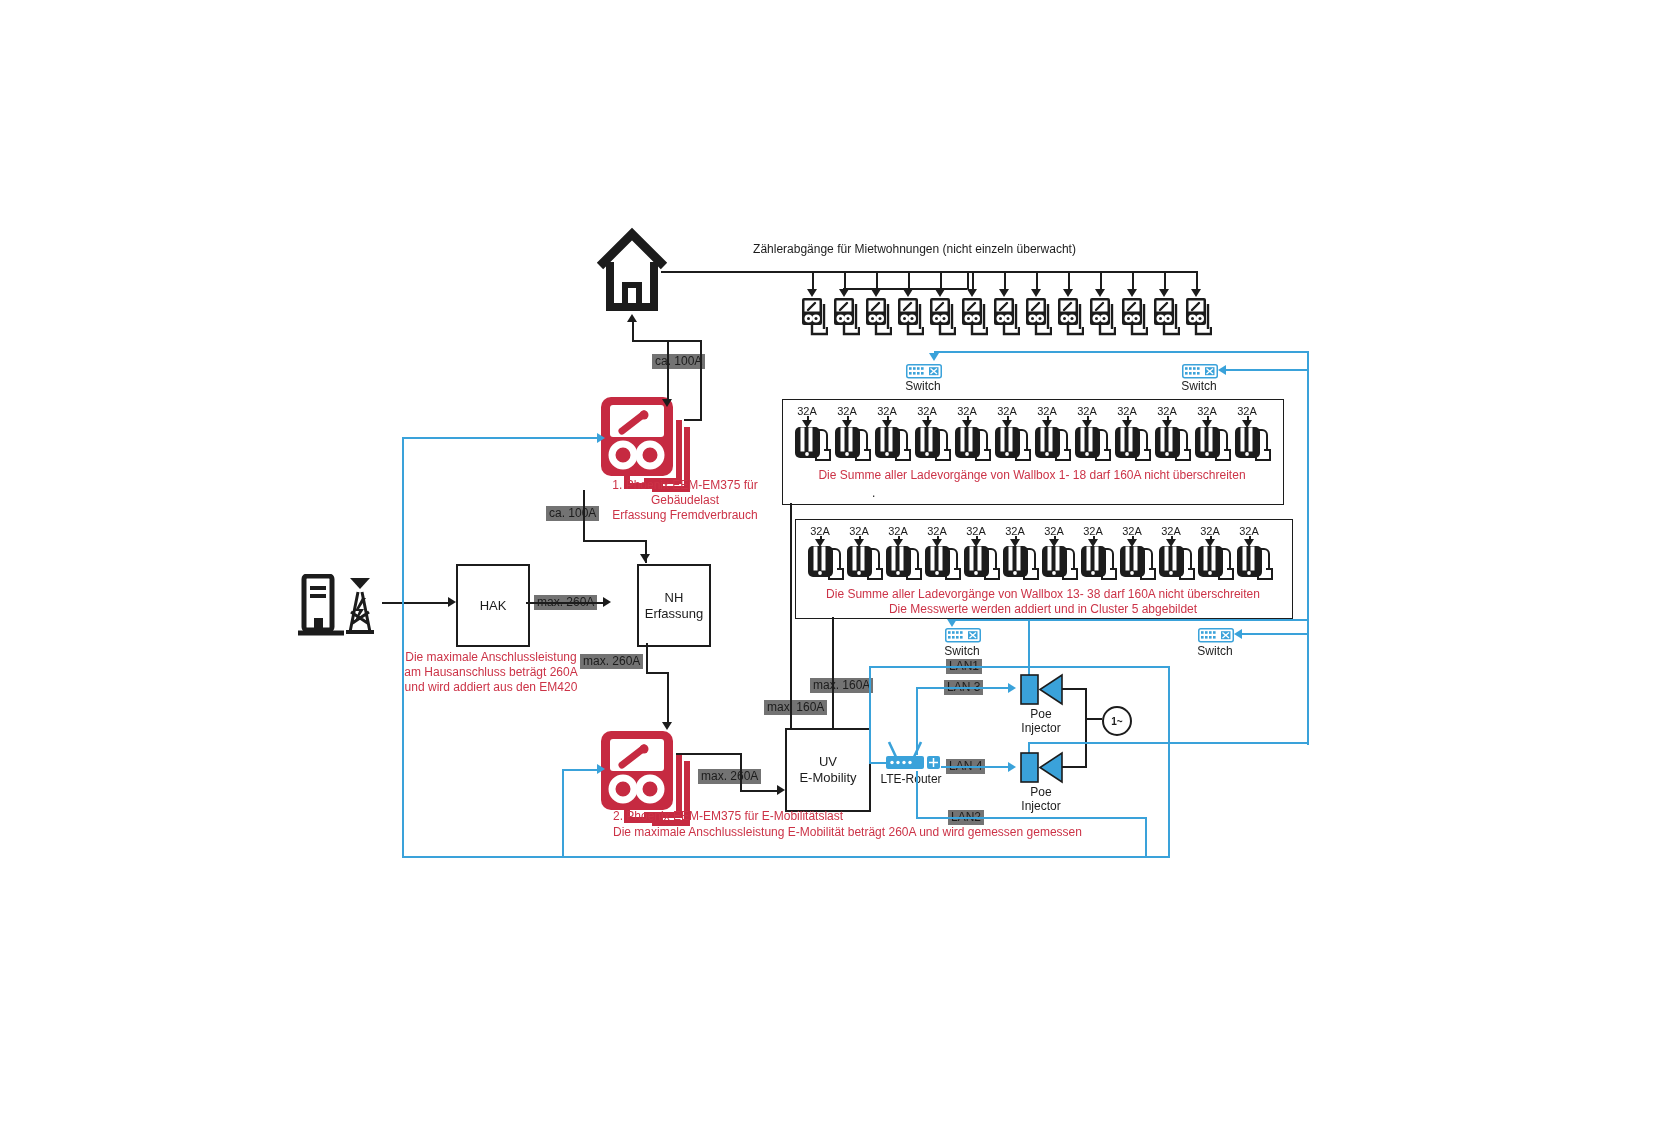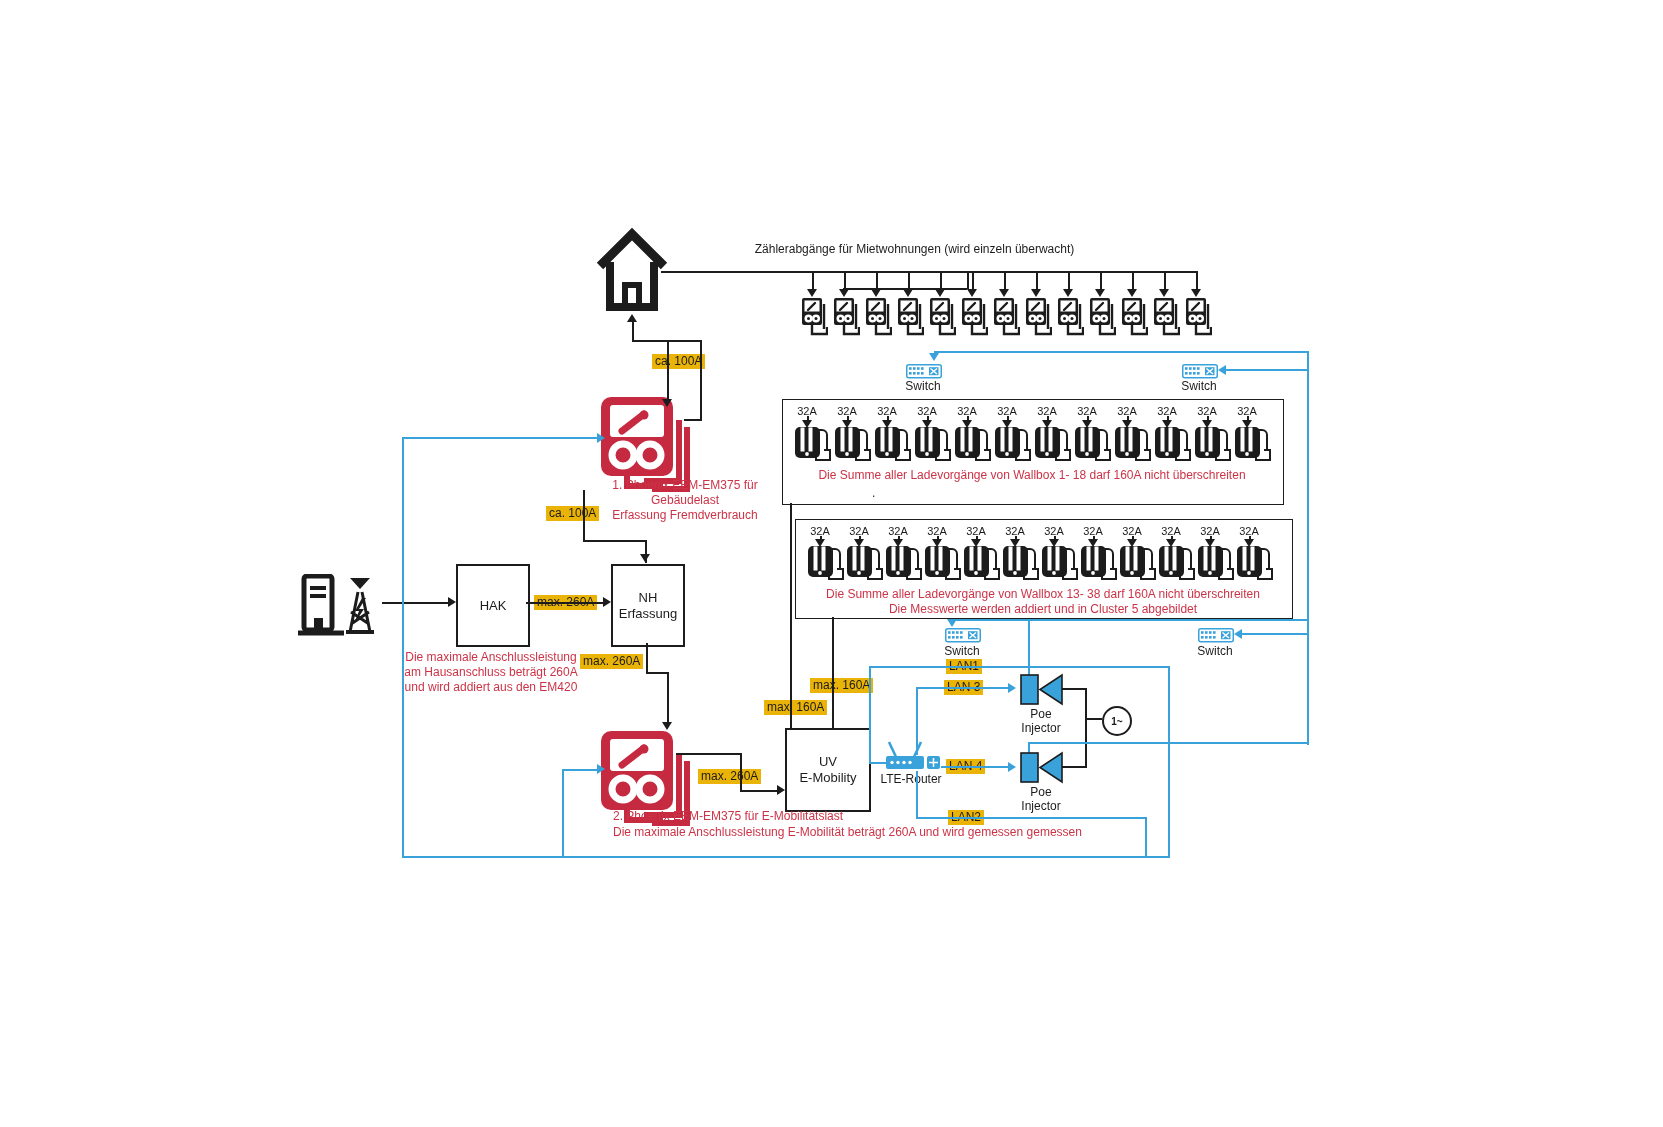--- a/index.html
+++ b/index.html
@@ -9,35 +9,35 @@
   .wire{position:absolute;background:currentColor}
   .k{color:#1c1c1c}
   .b{color:#3AA2DA}
   .ar{position:absolute;width:0;height:0;border:5px solid transparent}
   .ar.r{border-left:8px solid currentColor;border-right:0}
   .ar.l{border-right:8px solid currentColor;border-left:0}
   .ar.d{border-top:8px solid currentColor;border-bottom:0}
   .ar.u{border-bottom:8px solid currentColor;border-top:0}
   .lab{position:absolute;font-size:12px;line-height:15px;white-space:nowrap}
   .ctr{text-align:center;white-space:normal}
-  .wlab{background:#eab308;padding:0 3px}
+  .wlab{background:#737373;padding:0 3px}
   .red{color:#CC3347}
   .sm{font-size:11px}
   .box{position:absolute;border:2px solid #1c1c1c;background:#fff;display:flex;flex-direction:column;
        align-items:center;justify-content:center;font-size:13px;line-height:16px}
   .cluster{position:absolute;border:1.6px solid #1c1c1c;background:transparent}
   .accircle{position:absolute;width:26px;height:26px;border:2px solid #1c1c1c;border-radius:50%;
             background:#fff;display:flex;align-items:center;justify-content:center;font-size:10px;font-weight:bold}
 </style>
 </head>
 <body>
 
 <div id="canvas">
 
-  <div class="lab ctr" style="left:742px;top:242px;width:345px">Zählerabgänge für Mietwohnungen (wird einzeln überwacht)</div>
+  <div class="lab ctr" style="left:742px;top:242px;width:345px">Zählerabgänge für Mietwohnungen (nicht einzeln überwacht)</div>
 
   <svg class="icon" style="left:594px;top:226px" width="76" height="88" viewBox="0 0 76 88">
     <path d="M6 40 L38 8 L70 40" fill="none" stroke="#1c1c1c" stroke-width="9" stroke-linejoin="miter"></path>
     <path d="M16 36 V81 H60 V36" fill="none" stroke="#1c1c1c" stroke-width="8"></path>
     <path d="M31 81 V59 H45 V81" fill="none" stroke="#1c1c1c" stroke-width="6"></path>
   </svg>
 
   <svg class="icon" style="left:298px;top:574px" width="84" height="64" viewBox="0 0 84 64">
     <rect x="6" y="2" width="28" height="54" rx="3" fill="none" stroke="#1c1c1c" stroke-width="5"></rect>
     <line x1="12" y1="14" x2="28" y2="14" stroke="#1c1c1c" stroke-width="4"></line>
@@ -46,21 +46,21 @@
     <line x1="0" y1="59" x2="46" y2="59" stroke="#1c1c1c" stroke-width="5"></line>
     <polygon points="52,4 72,4 62,15" fill="#1c1c1c"></polygon>
     <path d="M52 58 L60 18 M72 58 L64 18 M53 50 L71 38 M53 38 L71 50" stroke="#1c1c1c" stroke-width="3" fill="none"></path>
     <polygon points="64,24 57,37 61,37 56,50 66,35 61,35 68,24" fill="#1c1c1c"></polygon>
     <line x1="48" y1="58" x2="76" y2="58" stroke="#1c1c1c" stroke-width="4"></line>
   </svg>
 
   <div class="box" style="left:456px;top:564px;width:70px;height:79px">
     <span>HAK</span>
   </div>
-  <div class="box" style="left:611px;top:564px;width:70px;height:79px">
+  <div class="box" style="left:637px;top:564px;width:70px;height:79px">
     <span>NH</span>
     <span>Erfassung</span>
   </div>
   <div class="box" style="left:785px;top:728px;width:82px;height:80px">
     <span>UV</span>
     <span>E-Mobility</span>
   </div>
 
   <svg class="icon" style="left:600px;top:396px" width="92" height="100" viewBox="0 0 92 100">
     <path d="M79 24 V85 H44" stroke="#C62A41" stroke-width="6" fill="none"></path>

